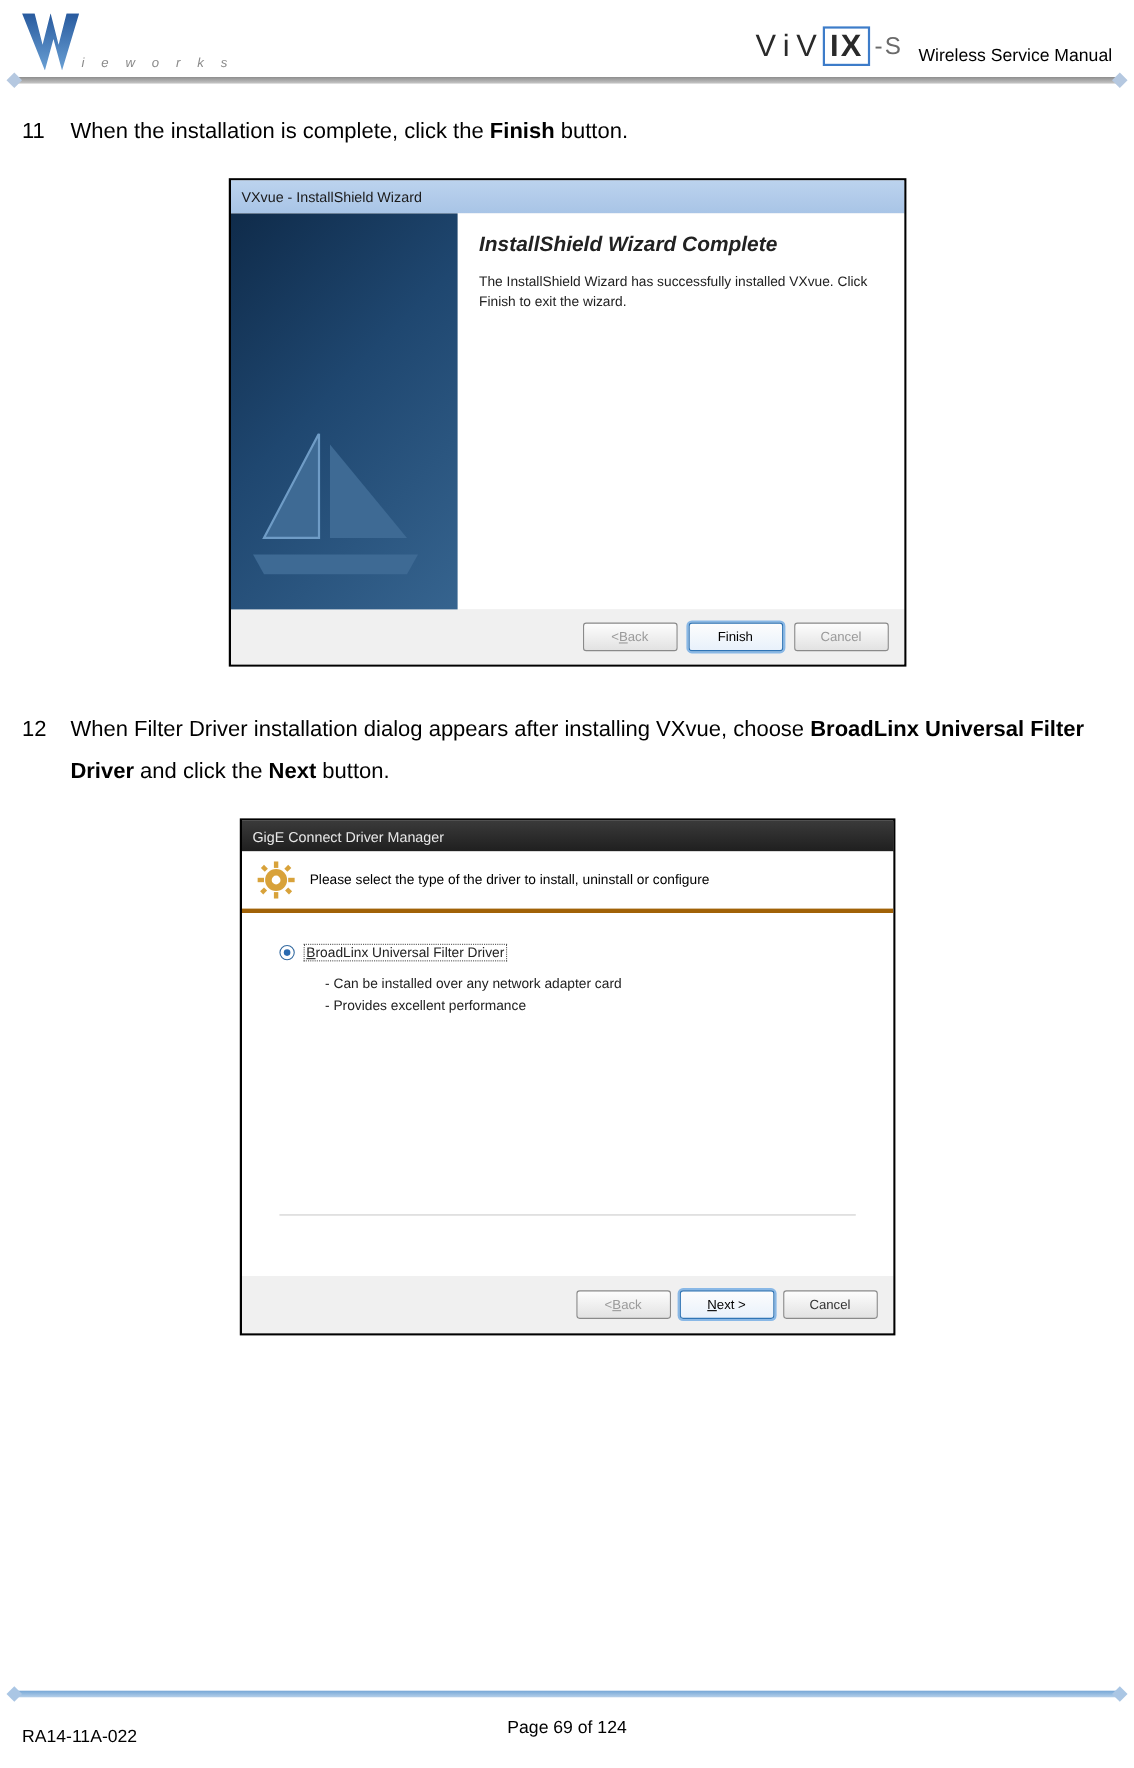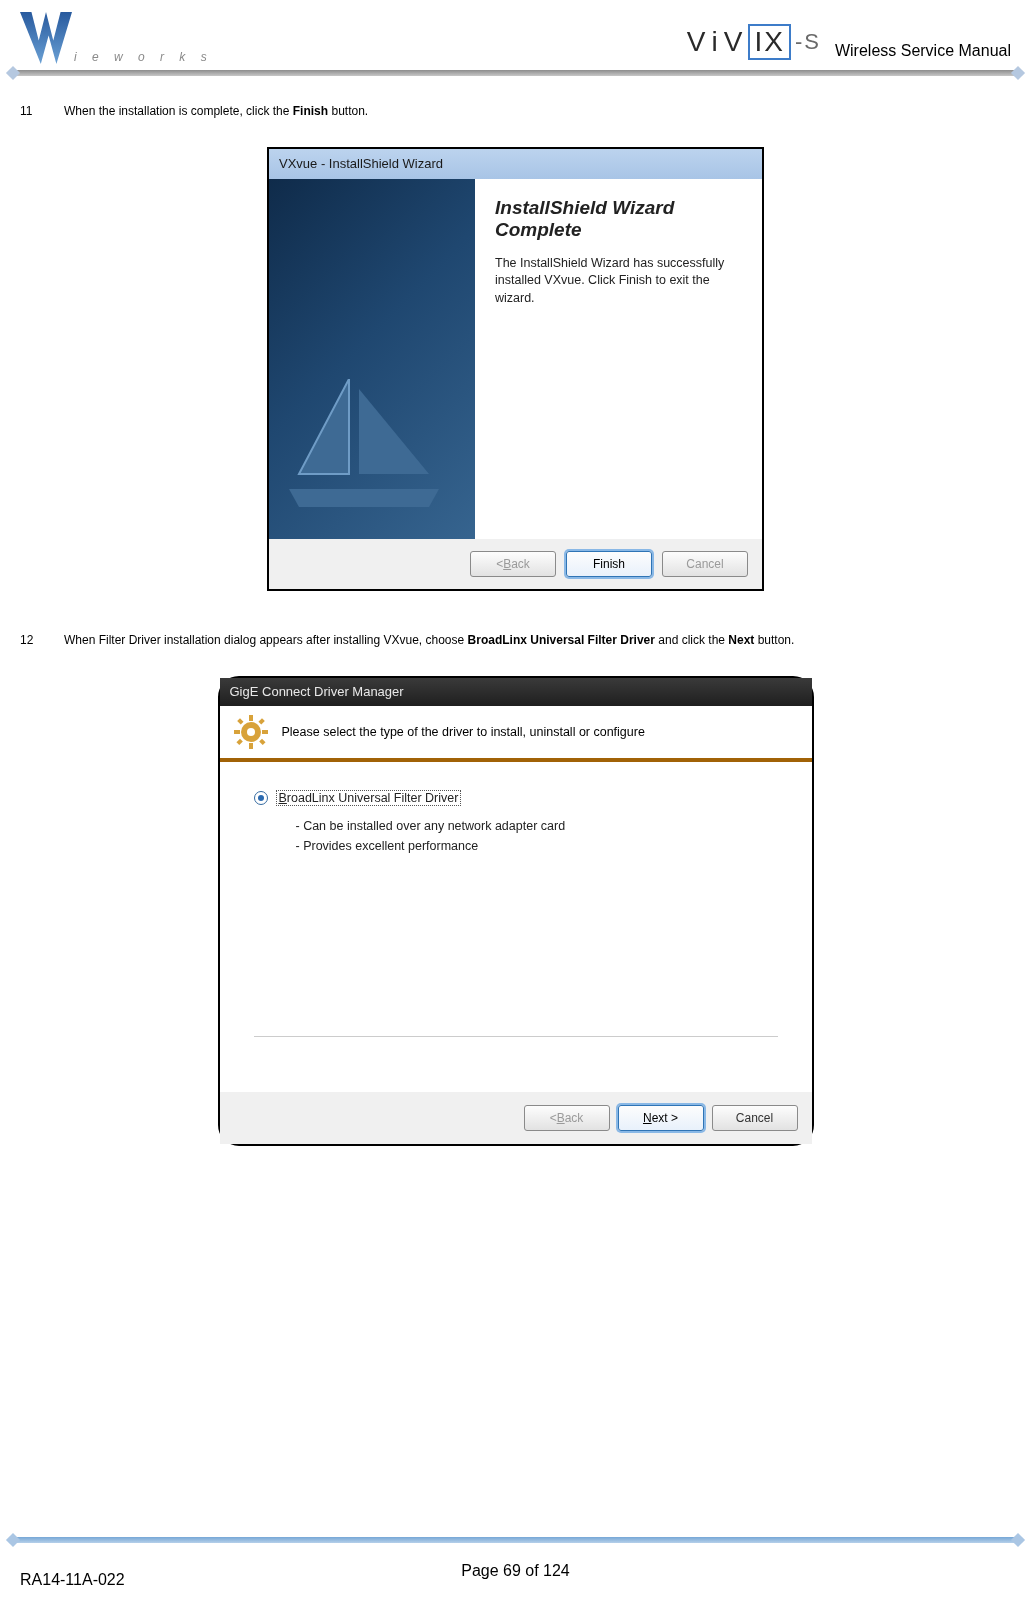--- a/index.html
+++ b/index.html
@@ -28,42 +28,42 @@
   }
   .logo-left-text {
     font-size: 12px; letter-spacing: 6px; color: #8a8a8a;
   }
   .header-right { display: flex; align-items: flex-end; gap: 14px; padding-bottom: 4px;}
   .vivix {
     font-size: 28px; font-weight: 300; letter-spacing: 2px; color: #2a2a2a;
     display: flex; align-items: center; gap: 4px;
   }
   .vivix .box {
-    border: 2px solid #3d7cc9; padding: 0 4px; font-weight: 400;
+    border: 2px solid #3d7cc9; padding: 0 4px; font-weight: 700;
   }
   .vivix .suffix { font-size: 22px; color: #6a6a6a; }
   .manual-title { font-size: 16px; color: #000; }
 
   .header-rule {
     height: 6px;
     margin: 0 12px;
     background: linear-gradient(#8d8d8d,#c7c7c7);
     position: relative;
   }
   .header-rule::before, .header-rule::after {
     content: ""; position: absolute; width: 10px; height: 10px;
     background: #b5c8e0; transform: rotate(45deg); top: -2px;
   }
   .header-rule::before { left: -4px; }
   .header-rule::after  { right: -4px; }
 
   
   .content { padding: 24px 20px 0 20px; }
 
-  .step { display: flex; gap: 18px; margin-bottom: 24px; line-height: 1.9; font-size: 12px; justify-content: space-between;}
+  .step { display: flex; gap: 18px; margin-bottom: 24px; line-height: 1.9; font-size: 20px; justify-content: space-between;}
   .step .num { width: 26px; flex: 0 0 26px; }
   .step .txt { flex: 1; }
 
   .dialog-wrap { display: flex; justify-content: center; margin-bottom: 38px; }
   .dialog-frame {
     border: 2px solid #000;
     background: #efefef;
     width: 616px;
   }
 
@@ -174,21 +174,21 @@
 <div class="content">
 
   <div class="step">
     <div class="num">11</div>
     <div class="txt">
       <span>When the installation is complete, click the </span><b>Finish</b><span> button.</span>
     </div>
   </div>
 
   <div class="dialog-wrap">
-    <div class="dialog-frame" style="width:497px;">
+    <div class="dialog-frame" style="width:616px;">
       <div class="d1-titlebar">
         <span>VXvue - InstallShield Wizard</span>
       </div>
       <div class="d1-body">
         <div class="d1-side">
           <svg width="170" height="130" viewBox="0 0 170 130">
             <polygon points="10,110 160,110 150,128 20,128" fill="#3e6a94"></polygon>
             <polygon points="70,0 70,95 20,95" fill="#3e6a94"></polygon>
             <polygon points="80,10 80,95 150,95" fill="#3e6a94"></polygon>
             <polygon points="70,0 70,95 20,95" fill="none" stroke="#6f9cc6" stroke-width="2"></polygon>
@@ -216,21 +216,21 @@
   </div>
 
   <div class="step">
     <div class="num">12</div>
     <div class="txt">
       <span>When Filter Driver installation dialog appears after installing VXvue, choose </span><b>BroadLinx Universal Filter Driver</b><span> and click the </span><b>Next</b><span> button.</span>
     </div>
   </div>
 
   <div class="dialog-wrap">
-    <div class="dialog-frame" style="width:596px;border-radius:21px;">
+    <div class="dialog-frame" style="width:596px;">
       <div class="d2-titlebar">
         <span>GigE Connect Driver Manager</span>
       </div>
       <div class="d2-header">
         <svg class="gear-icon" viewBox="0 0 34 34">
           <circle cx="17" cy="17" r="10" fill="#d8a23a"></circle>
           <circle cx="17" cy="17" r="4" fill="#fff"></circle>
           <g fill="#d8a23a">
             <rect x="15" y="0" width="4" height="6"></rect>
               <rect x="15" y="28" width="4" height="6"></rect>

